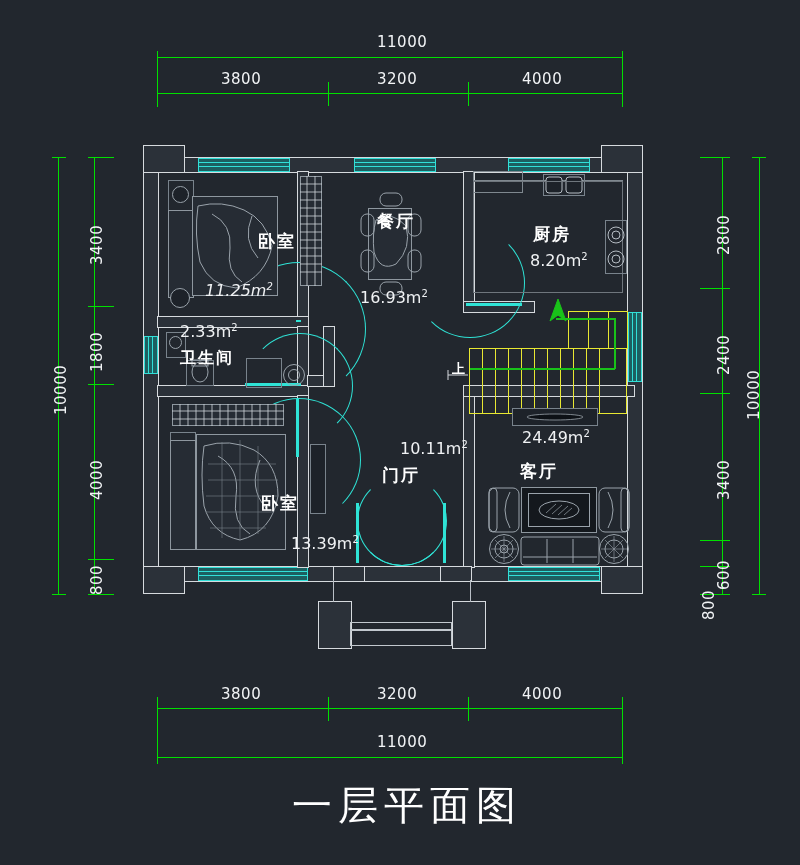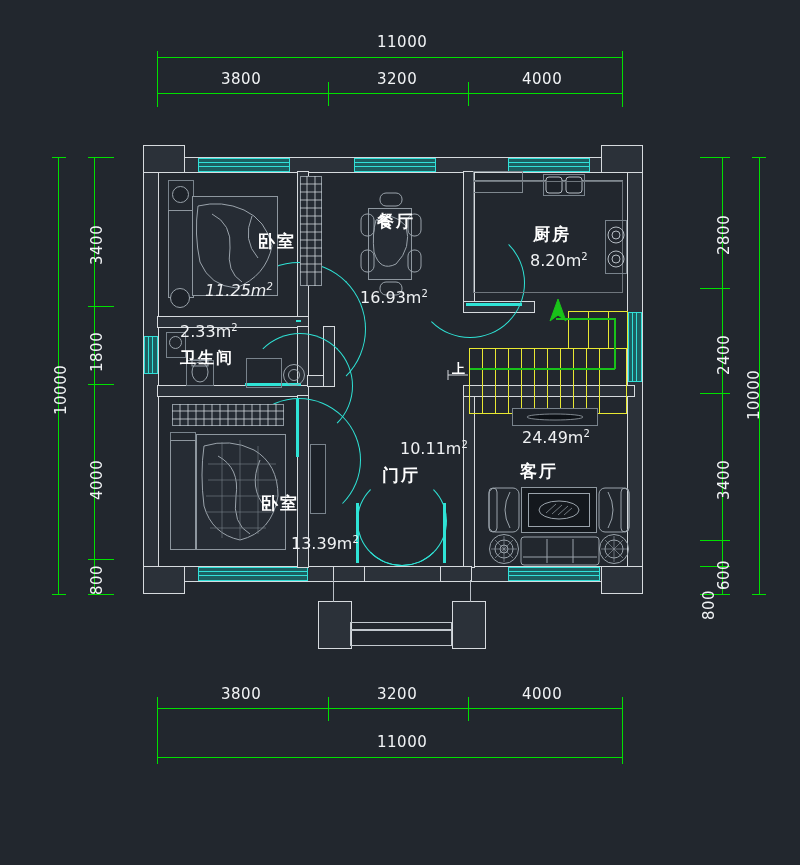--- a/index.html
+++ b/index.html
@@ -492,14 +492,15 @@
   <div class="rmarea" style="left:374px;top:439px;margin-left:26px;">
     <span>10.11m</span><sup>2</sup>
   </div>
   <div class="rmname" style="left:382px;top:464px;">门厅</div>
 
   <div class="rmname" style="left:261px;top:492px;">卧室</div>
   <div class="rmarea" style="left:243px;top:534px;margin-left:48px;">
     <span>13.39m</span><sup>2</sup>
   </div>
 
+  <div class="title" style="left:292px;top:778px;">一层平面图</div>
 
 </div>
 
 </body></html>

